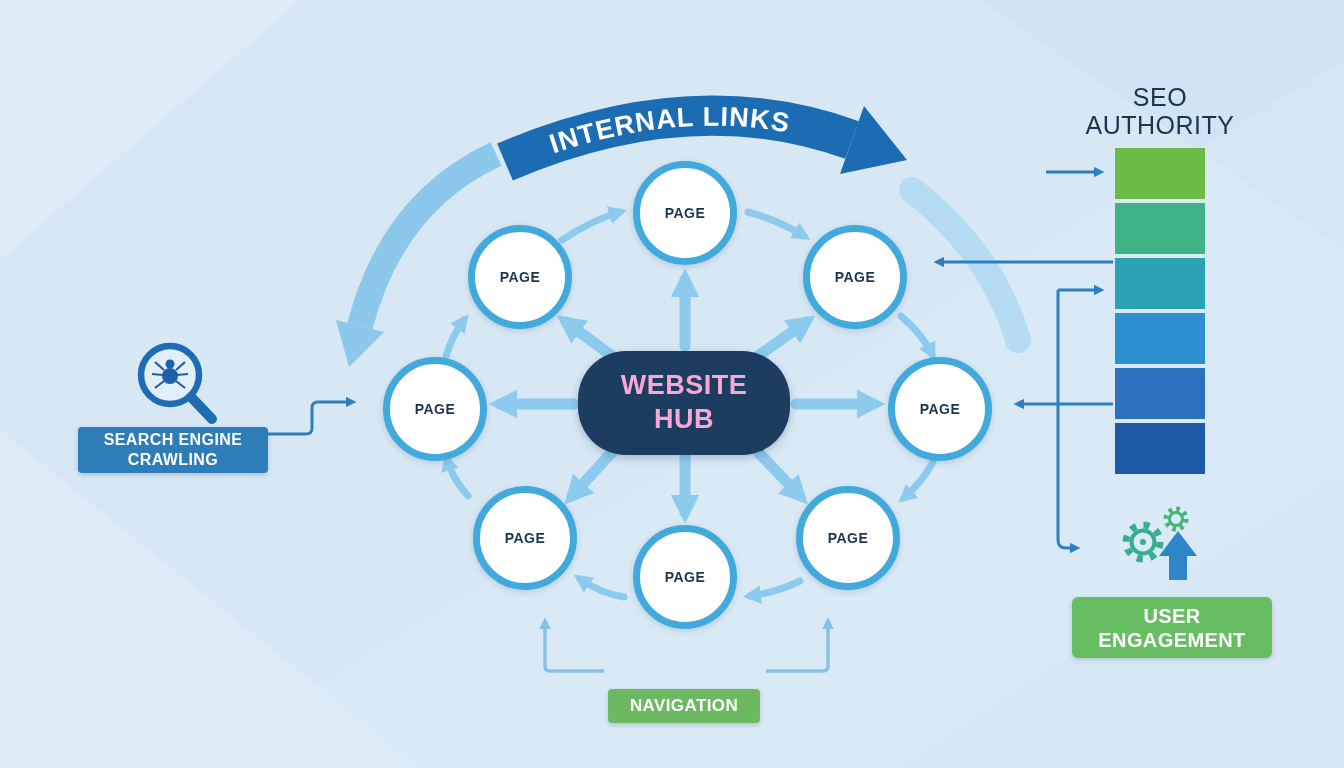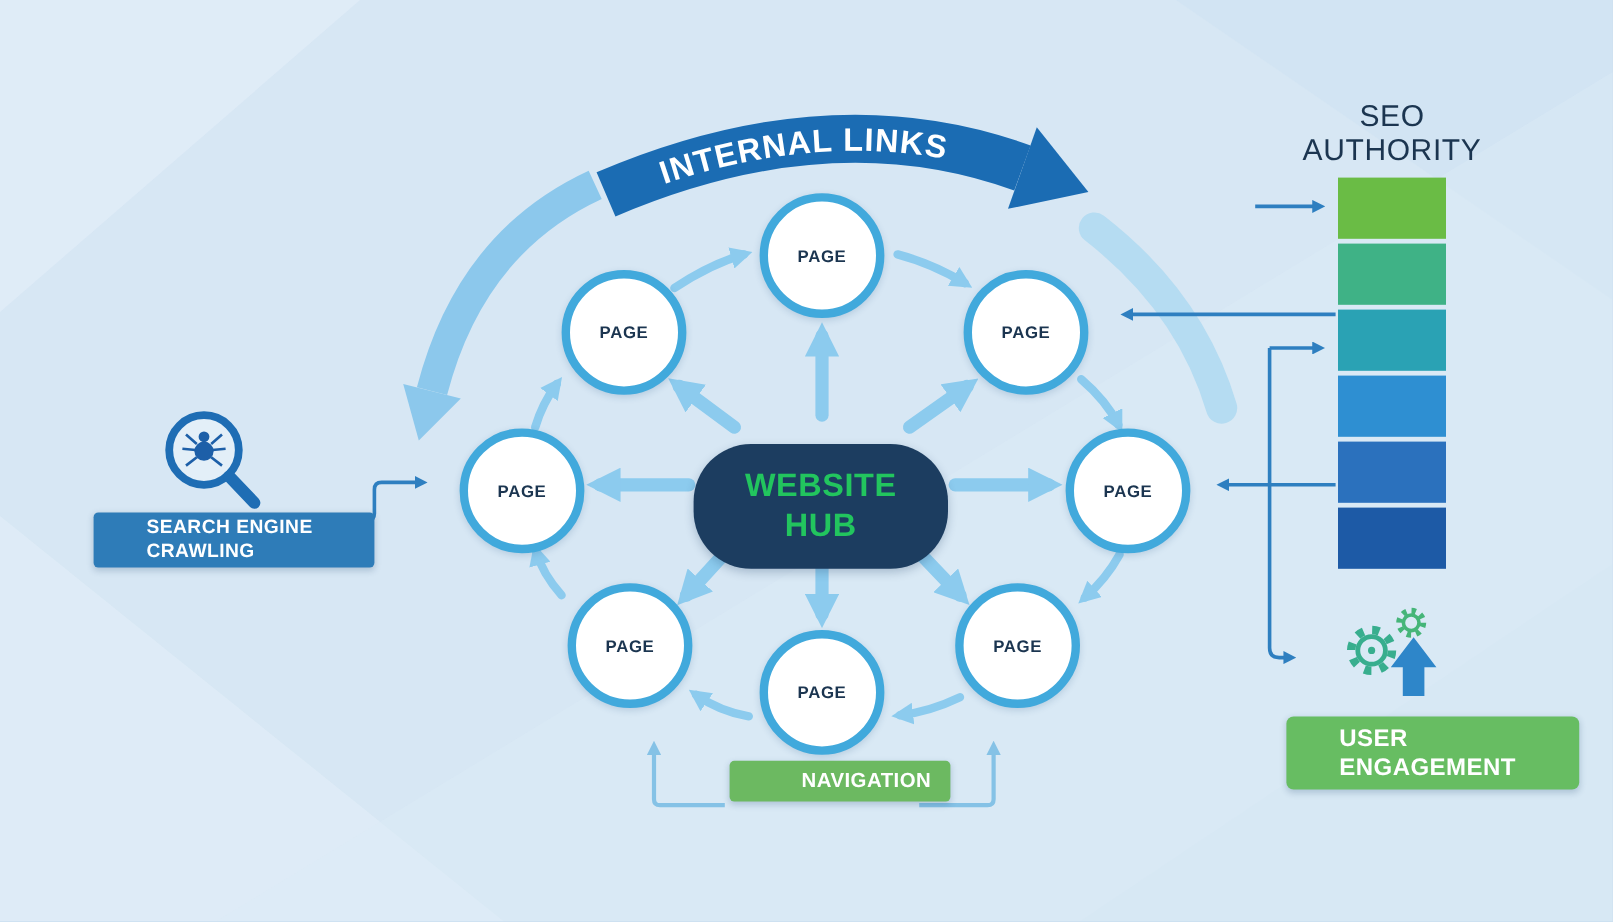--- a/index.html
+++ b/index.html
@@ -5,24 +5,24 @@
   html,body { margin:0; padding:0; background:#c9dcee; }
   .canvas {
     position:relative; width:1344px; height:768px; overflow:hidden;
     background: var(--bg-base, #d7e7f4);
     font-family:"Liberation Sans", sans-serif;
   }
   .canvas svg.layer { position:absolute; left:0; top:0; }
 
   
   .hub {
-    position:absolute; left:578px; top:370px; width:212px; height:104px;
+    position:absolute; left:578px; top:351px; width:212px; height:104px;
     background: var(--hub-bg, #1c3d60); border-radius:48px;
     display:flex; align-items:center; justify-content:center; text-align:center;
-    color:#22c55e; font-weight:bold; font-size:27px; line-height:1.25; letter-spacing:.5px;
+    color:#f9a8d4; font-weight:bold; font-size:27px; line-height:1.25; letter-spacing:.5px;
     box-shadow:0 3px 8px rgba(20,50,90,.25);
   }
   .hub span { display:block; width:150px; }
 
   
   .page-circle {
     position:absolute; box-sizing:border-box; width:104px; height:104px; border-radius:50%;
     background:#ffffff; border:7px solid var(--page-border, #41a9dc);
     display:flex; align-items:center; justify-content:center;
     color: var(--page-text, #1b3550); font-weight:bold; font-size:14px; letter-spacing:.5px;
@@ -40,28 +40,27 @@
   
   .seo-heading {
     position:absolute; left:1070px; top:84px; width:180px;
     text-align:center; color: var(--heading-text, #1b3550);
     font-weight:normal; font-size:25px; line-height:1.1; letter-spacing:.5px;
   }
   .seo-bars { position:absolute; left:1115px; top:148px; width:90px; }
   .seo-bar  { width:90px; height:51px; margin-bottom:4px; }
 
   .label-box {
-    position:absolute; display:flex; align-items:center; justify-content:center; 
+    position:absolute; display:flex; align-items:center; justify-content:center; text-align:center;
     color:#ffffff; font-weight:bold; letter-spacing:.4px;
     box-shadow:0 2px 5px rgba(30,70,110,.22);
-    padding-left:44px;
   }
   .search-box { left:78px;  top:427px; width:190px; height:46px; font-size:16px; line-height:1.25;
                 background: var(--search-box-bg, #2e7cb8); border-radius:4px; }
-  .nav-box    { left:608px; top:634px; width:140px; height:34px; font-size:17px;
+  .nav-box    { left:608px; top:689px; width:152px; height:34px; font-size:17px;
                 background: var(--nav-box-bg, #6cb961); border-radius:4px; }
   .engage-box { left:1072px; top:597px; width:200px; height:61px; font-size:20px; line-height:1.2;
                 background: var(--green-box-bg, #67bd62); border-radius:6px; }
 </style>
 </head>
 <body>
 
 <div class="canvas">
 
   <svg class="layer" width="1344" height="768" viewBox="0 0 1344 768">

